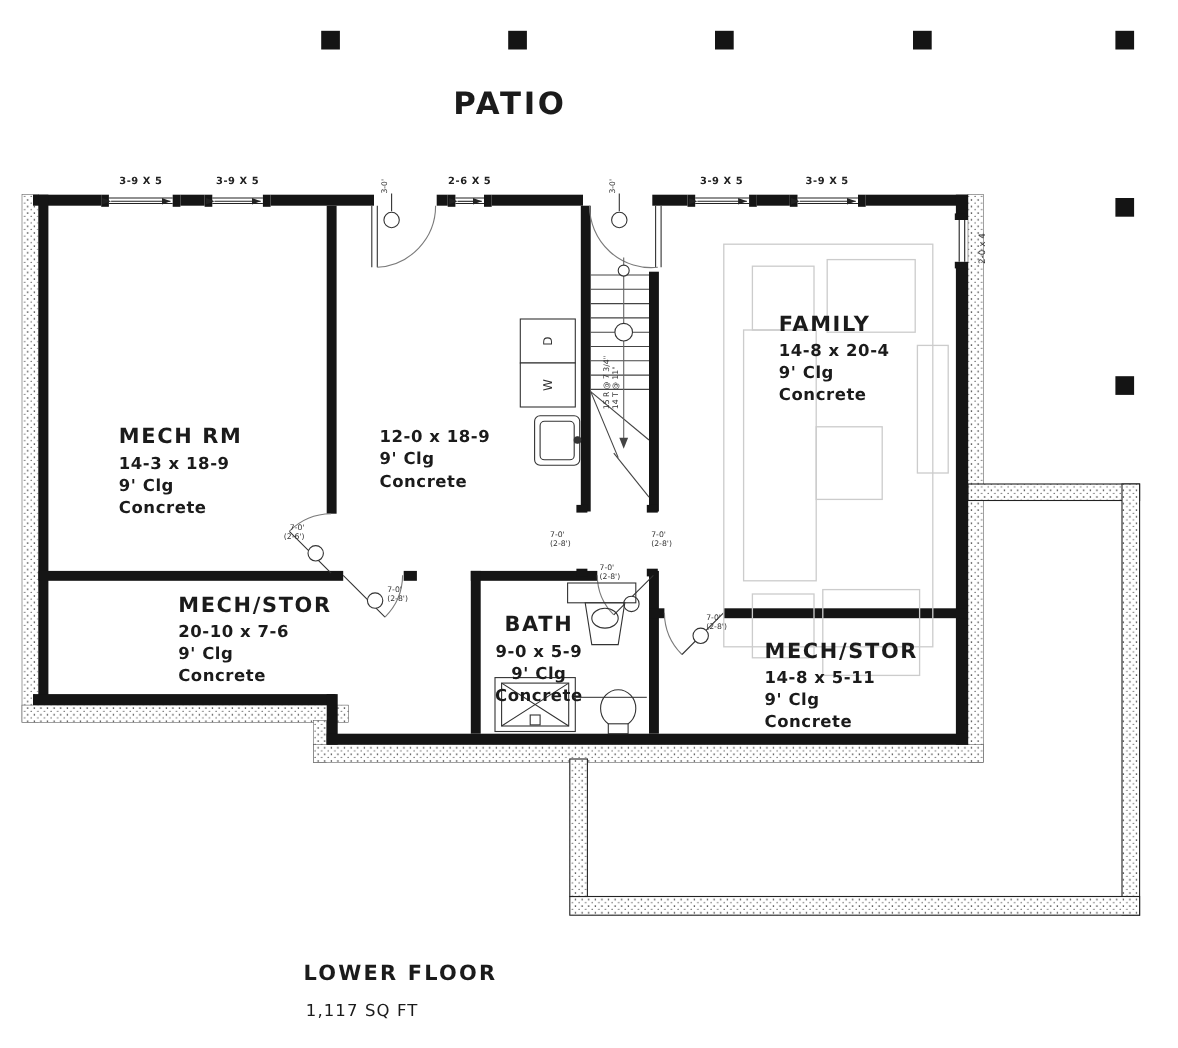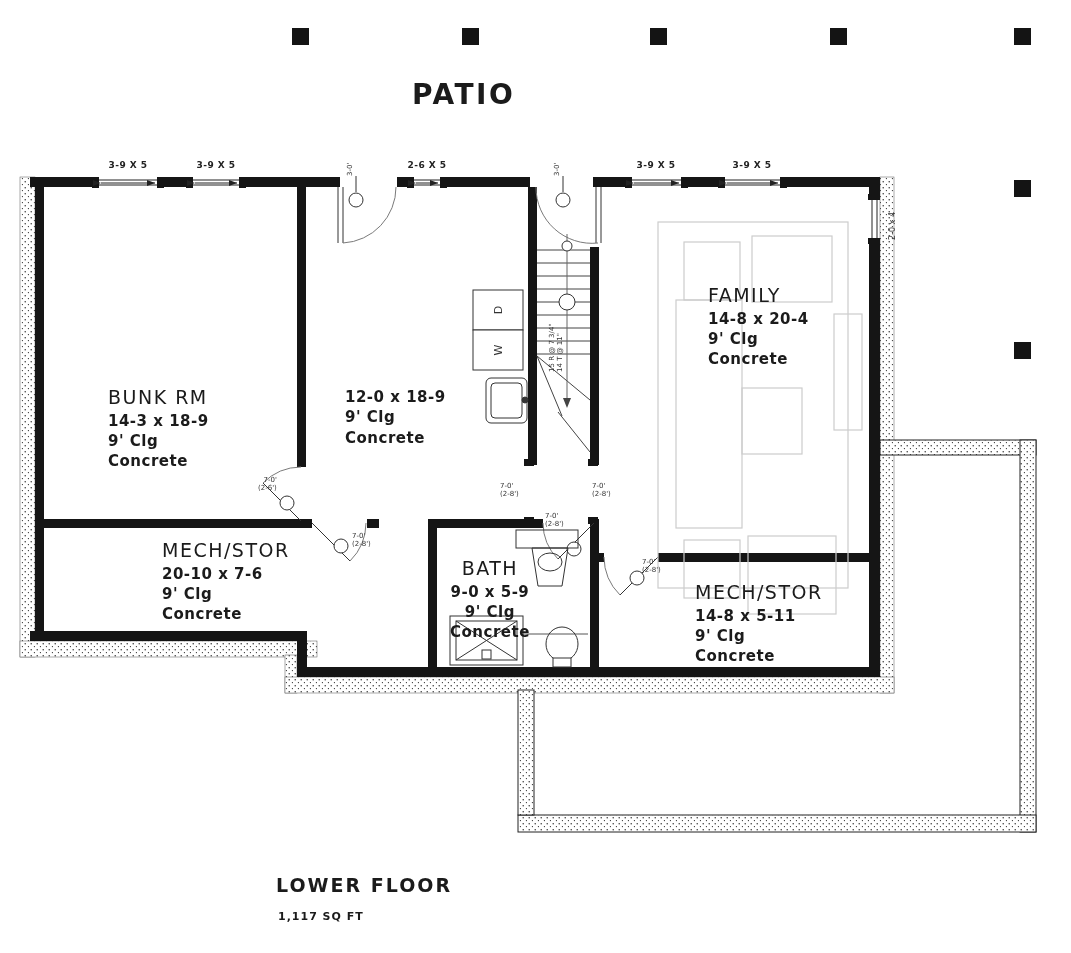--- a/index.html
+++ b/index.html
@@ -1,23 +1,23 @@
 <!DOCTYPE html>
 <html><head>
 <meta charset="utf-8">
 <style>
   html,body{margin:0;padding:0;background:#fff;}
   #plan{position:relative;width:1071px;height:953px;background:#ffffff;overflow:hidden;
         font-family:"DejaVu Sans","Liberation Sans",sans-serif;color:#1b1b1b;}
   .room{position:absolute;line-height:1.35;}
-  .room .rname{font-size:19px;font-weight:400;letter-spacing:1.5px;white-space:nowrap;}
+  .room .rname{font-size:19px;font-weight:700;letter-spacing:1.5px;white-space:nowrap;}
   .room .rline{font-size:15px;font-weight:700;letter-spacing:0.5px;white-space:nowrap;}
   .bigcap{position:absolute;font-size:28px;font-weight:700;letter-spacing:2.5px;white-space:nowrap;}
   .title{position:absolute;font-size:19px;font-weight:700;letter-spacing:2px;}
-  .subtitle{position:absolute;font-size:11px;font-weight:700;letter-spacing:1px;}
+  .subtitle{position:absolute;font-size:15px;font-weight:400;letter-spacing:1px;}
   .winlab{position:absolute;font-size:9px;font-weight:600;letter-spacing:0.5px;transform:translateX(-50%);color:#222;white-space:nowrap;}
   .tinylab{position:absolute;font-size:7px;line-height:1.2;color:#333;white-space:nowrap;}
   .rot{transform-origin:left top;transform:rotate(-90deg);}
   svg{position:absolute;left:0;top:0;}
 </style>
 </head>
 <body>
 
 <div id="plan">
 
@@ -205,21 +205,21 @@
       <rect x="748" y="536" width="88" height="78"></rect>
       <rect x="834" y="314" width="28" height="116"></rect>
     </g>
   </svg>
 
   <div class="bigcap" style="left:412px;top:78px;">PATIO</div>
   <div class="title" style="left:276px;top:874px;">LOWER FLOOR</div>
   <div class="subtitle" style="left:278px;top:910px;">1,117 SQ FT</div>
 
   <div class="room" style="left:108px;top:385px;">
-    <div class="rname">BUNK RM</div>
+    <div class="rname">MECH RM</div>
     <div class="rline">14-3 x 18-9</div>
     <div class="rline">9' Clg</div>
     <div class="rline">Concrete</div>
   </div>
   <div class="room" style="left:345px;top:387px;">
     <div class="rline">12-0 x 18-9</div>
     <div class="rline">9' Clg</div>
     <div class="rline">Concrete</div>
   </div>
   <div class="room" style="left:708px;top:283px;">

